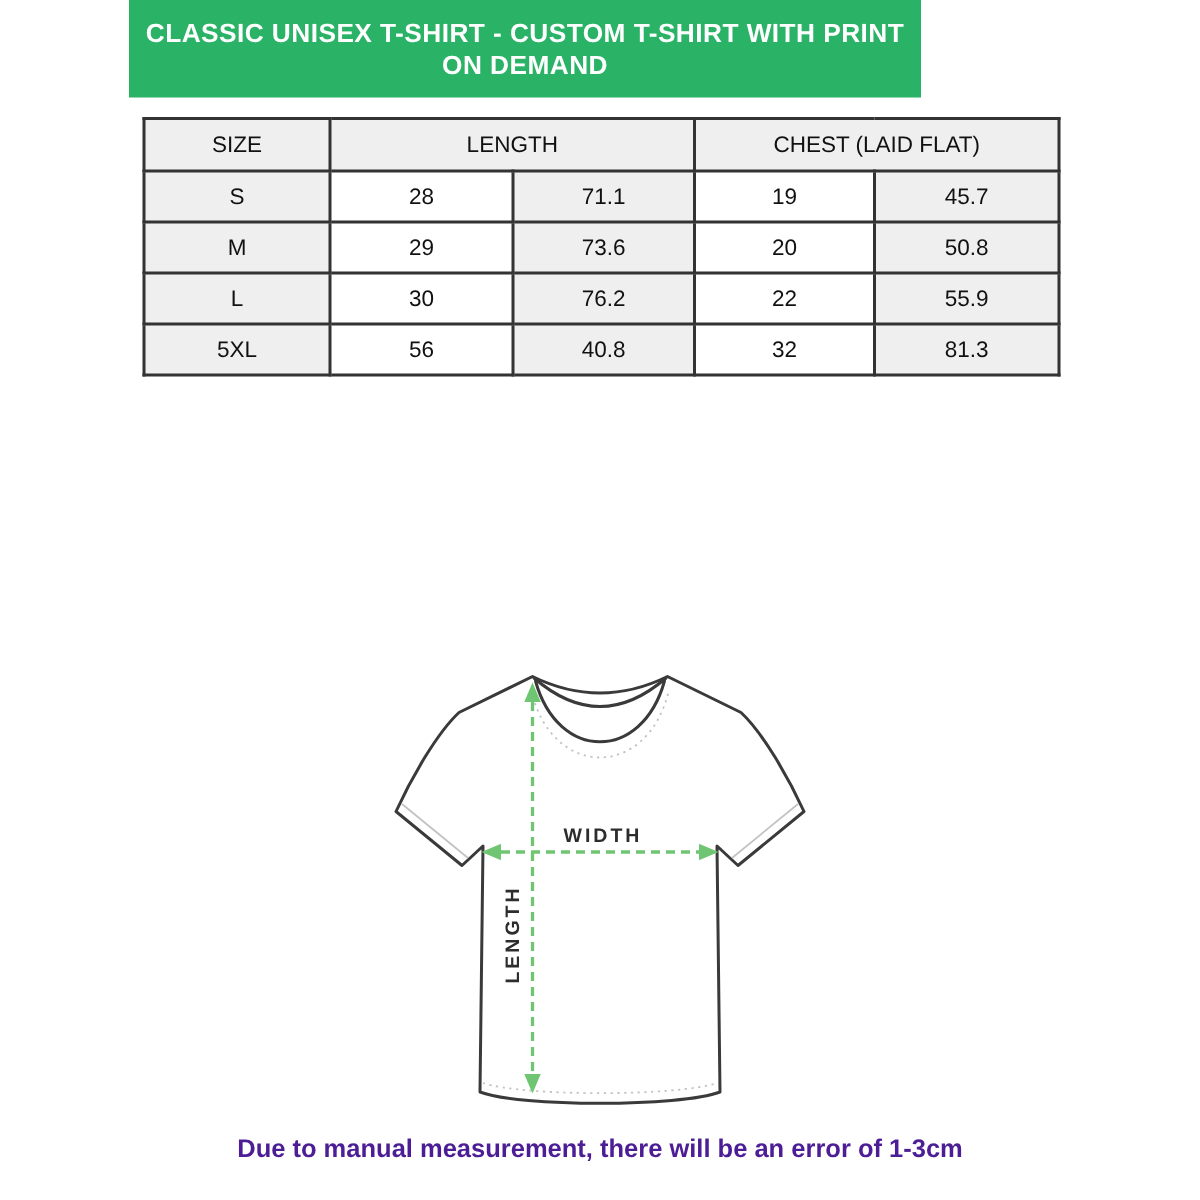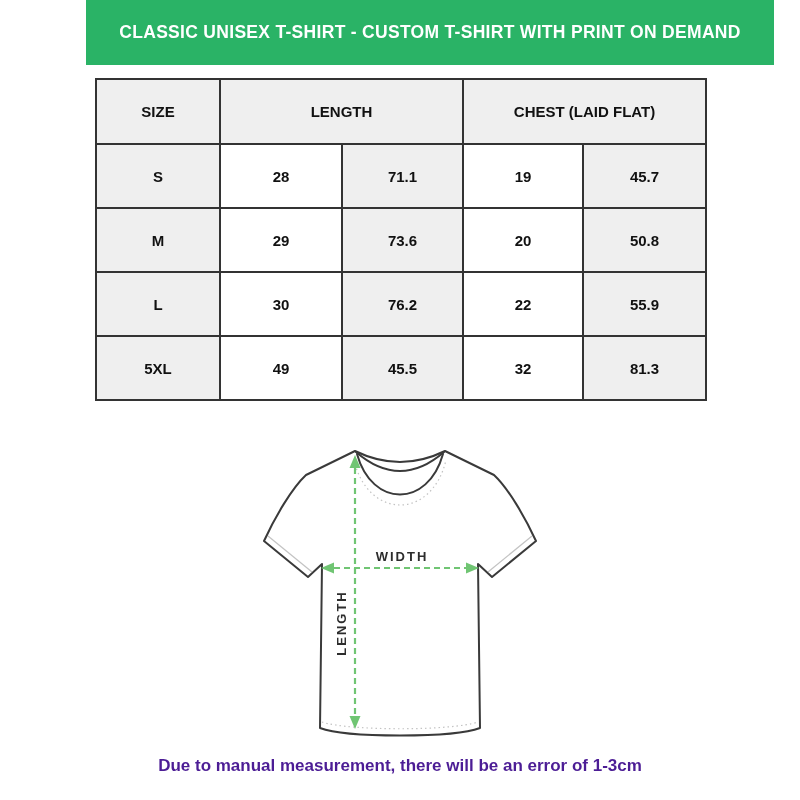--- a/index.html
+++ b/index.html
@@ -1,33 +1,33 @@
 <!DOCTYPE html>
 <html><head>
 <meta charset="utf-8">
 <style>
   html,body{margin:0;padding:0;}
   body{
     width:800px;height:800px;position:relative;background:#ffffff;
     font-family:"Liberation Sans", sans-serif;overflow:hidden;
   }
   .banner{
-    position:absolute;left:86px;top:0;width:688px;height:65px;
+    position:absolute;left:86px;top:0;width:528px;height:65px;
     background:#2ab366;display:flex;align-items:center;justify-content:center;
   }
   .banner span{
     color:#ffffff;font-weight:bold;font-size:17.5px;letter-spacing:.3px;text-align:center;
   }
   table.size-chart{
     position:absolute;left:95px;top:78px;width:610px;
     border-collapse:collapse;table-layout:fixed;
   }
   table.size-chart th, table.size-chart td{
     border:2px solid #333333;text-align:center;vertical-align:middle;
-    font-size:15px;font-weight:bold;color:#111111;background:#ffffff;padding:15px;
+    font-size:15px;font-weight:normal;color:#111111;background:#ffffff;padding:0;
   }
   table.size-chart th{height:33px;background:#efefef;}
   table.size-chart td{height:32px;}
   table.size-chart td.gray{background:#efefef;}
   .diagram{position:absolute;left:250px;top:435px;width:300px;height:312px;}
   .dim-label{
     font-family:"Liberation Sans", sans-serif;font-size:13px;font-weight:bold;
     fill:#2d2d2d;letter-spacing:2px;
   }
   .footer-note{
@@ -72,22 +72,22 @@
   </tr>
   <tr>
     <td class="gray">L</td>
     <td>30</td>
     <td class="gray">76.2</td>
     <td>22</td>
     <td class="gray">55.9</td>
   </tr>
   <tr>
     <td class="gray">5XL</td>
-    <td>49</td>
-    <td class="gray">45.5</td>
+    <td>56</td>
+    <td class="gray">40.8</td>
     <td>32</td>
     <td class="gray">81.3</td>
   </tr>
 </tbody>
   </table>
 
 <svg class="diagram" viewBox="0 0 300 312" xmlns="http://www.w3.org/2000/svg">
 
   <path d="M 105 16 L 56 40 C 42 53 25 82 14 106 L 58 142 L 72 129 L 70 293 C 96 303 204 303 230 293 L 228 129 L 242 142 L 286 106 C 275 82 258 53 244 40 L 195 16 Q 150 38 105 16 Z" fill="#ffffff" stroke="#3a3a3a" stroke-width="2" stroke-linejoin="round" stroke-linecap="round"></path>
 

